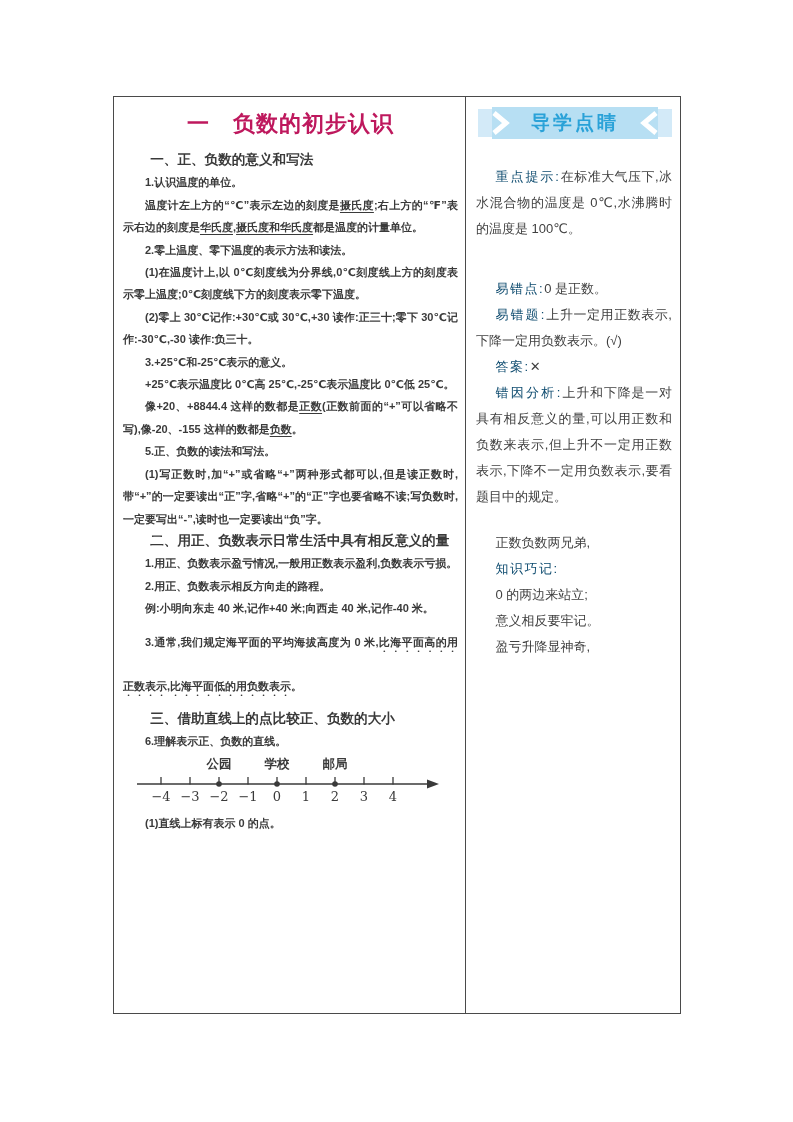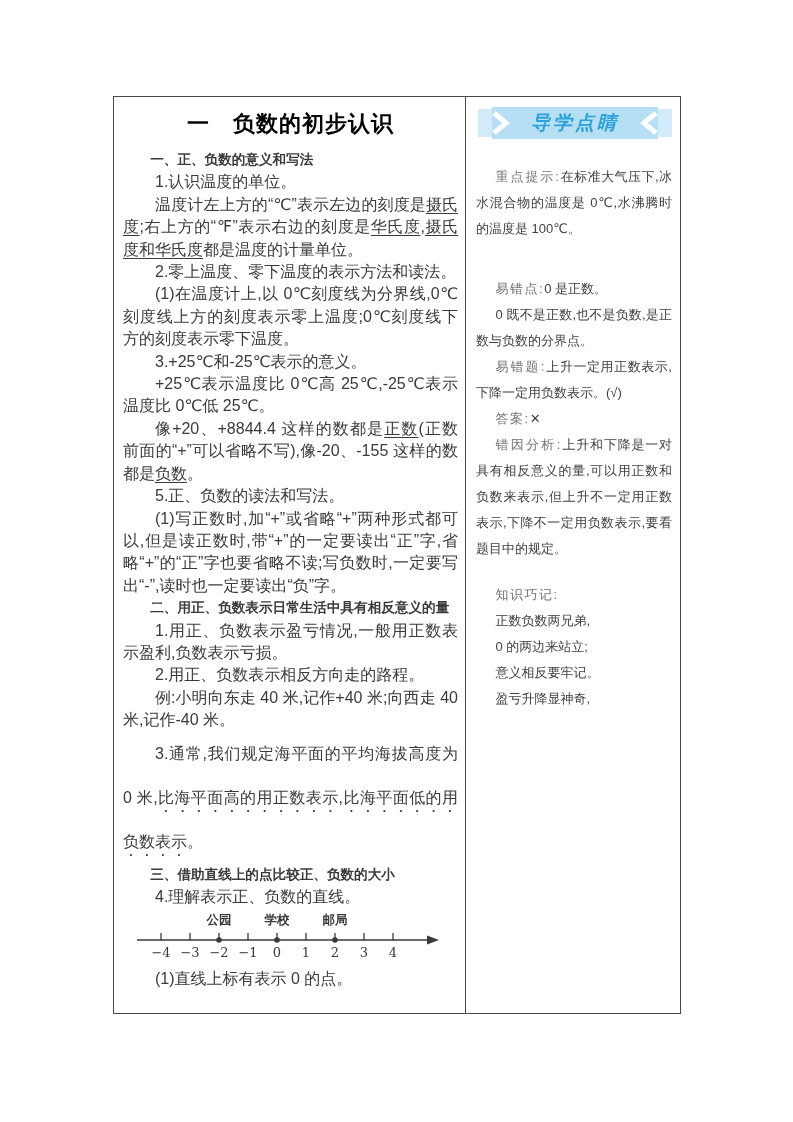--- a/index.html
+++ b/index.html
@@ -12,78 +12,79 @@
     display: flex; background: #fff; color: #3a3a3a;
   }
   .left-col {
     width: 352px; border-right: 1.5px solid #4a4a4a;
     padding: 8px 7px 0 9px; overflow: hidden;
   }
   .right-col { flex: 1; padding: 0 8px 0 10px; overflow: hidden; }
 
   .page-title {
     font-size: 22px; font-weight: bold; text-align: center;
-    letter-spacing: 1px; margin: 4px 0 10px 0; color: #000000;
+    letter-spacing: 1px; margin: 4px 0 10px 0; color: #be185d;
   }
   .h2 {
     font-weight: bold; font-size: 13.6px; line-height: 22.4px;
     text-indent: 2em; text-align: justify;
   }
   .para {
-    font-size: 16px; line-height: 22.4px;
-    text-indent: 2em; text-align: justify;
+    font-size: 11px; line-height: 22.4px;
+    text-indent: 2em; text-align: justify; font-weight: bold;
   }
   .u { text-decoration: underline; text-underline-offset: 3px; text-decoration-thickness: 1px; }
   .dots {
     -webkit-text-emphasis: filled dot #3a3a3a;
     -webkit-text-emphasis-position: under right;
     text-emphasis: filled dot #3a3a3a;
     text-emphasis-position: under right;
   }
   .figure-wrap { margin: 4px 0 2px 6px; height: 54px; }
 
   
-  .banner { position: relative; width: 198px; height: 38px; margin: 7px auto 0 auto; font-style: italic; }
+  .banner { position: relative; width: 198px; height: 38px; margin: 7px auto 0 auto; }
   .banner svg { position: absolute; left: 0; top: 0; }
   .banner-text {
     position: absolute; left: 0; right: 0; top: 6px; text-align: center;
     font-size: 19px; font-weight: bold; color: #2aa2d8; letter-spacing: 3px;
   }
   .sb-block { }
   .sb-para {
     font-size: 13px; line-height: 26px; text-indent: 1.5em;
     text-align: justify; color: #3f3f3f;
   }
   .sb-para.plain { text-align: left; }
-  .accent { color: #737373; letter-spacing: 1.5px; }
+  .accent { color: #0c4a6e; letter-spacing: 1.5px; }
 </style>
 </head>
 <body>
 
 <div class="sheet">
   <div class="left-col">
     <div class="page-title">一　负数的初步认识</div>
     <div id="main-blocks">
         <div class="h2"><span>一、正、负数的意义和写法</span></div>
         <div class="para"><span>1.认识温度的单位。</span></div>
         <div class="para"><span>温度计左上方的“℃”表示左边的刻度是</span><span class="u">摄氏度</span><span>;右上方的“℉”表示右边的刻度是</span><span class="u">华氏度</span><span>,</span><span class="u">摄氏度和华氏度</span><span>都是温度的计量单位。</span></div>
         <div class="para"><span>2.零上温度、零下温度的表示方法和读法。</span></div>
         <div class="para"><span>(1)在温度计上,以 0℃刻度线为分界线,0℃刻度线上方的刻度表示零上温度;0℃刻度线下方的刻度表示零下温度。</span></div>
+        <div class="para"><span>(2)零上 30℃记作:+30℃或 30℃,+30 读作:正三十;零下 30℃记作:-30℃,-30 读作:负三十。</span></div>
         <div class="para"><span>3.+25℃和-25℃表示的意义。</span></div>
         <div class="para"><span>+25℃表示温度比 0℃高 25℃,-25℃表示温度比 0℃低 25℃。</span></div>
         <div class="para"><span>像+20、+8844.4 这样的数都是</span><span class="u">正数</span><span>(正数前面的“+”可以省略不写),像-20、-155 这样的数都是</span><span class="u">负数</span><span>。</span></div>
         <div class="para"><span>5.正、负数的读法和写法。</span></div>
         <div class="para"><span>(1)写正数时,加“+”或省略“+”两种形式都可以,但是读正数时,带“+”的一定要读出“正”字,省略“+”的“正”字也要省略不读;写负数时,一定要写出“-”,读时也一定要读出“负”字。</span></div>
         <div class="h2"><span>二、用正、负数表示日常生活中具有相反意义的量</span></div>
         <div class="para"><span>1.用正、负数表示盈亏情况,一般用正数表示盈利,负数表示亏损。</span></div>
         <div class="para"><span>2.用正、负数表示相反方向走的路程。</span></div>
         <div class="para"><span>例:小明向东走 40 米,记作+40 米;向西走 40 米,记作-40 米。</span></div>
         <div class="para" style="line-height: 44px;"><span>3.通常,我们规定海平面的平均海拔高度为 0 米,</span><span class="dots">比海平面高的用正数表示,比海平面低的用负数表示</span><span>。</span></div>
         <div class="h2" style="margin-top: 0;"><span>三、借助直线上的点比较正、负数的大小</span></div>
-        <div class="para"><span>4.理解表示正、负数的直线。</span></div>
+        <div class="para"><span>6.理解表示正、负数的直线。</span></div>
         <div class="figure-wrap"><svg width="320" height="54" viewBox="0 0 320 54">
             <line x1="8" y1="28" x2="300" y2="28" stroke="#3a3a3a" stroke-width="1.4"></line>
             <polygon points="310,28 298,23.5 298,32.5" fill="#3a3a3a"></polygon>
             <line x1="32" y1="21" x2="32" y2="28.5" stroke="#3a3a3a" stroke-width="1.3"></line>
             <text x="32" y="45" text-anchor="middle" font-family="&quot;DejaVu Serif&quot;, serif" font-size="13" fill="#3a3a3a">−4</text>
             <line x1="61" y1="21" x2="61" y2="28.5" stroke="#3a3a3a" stroke-width="1.3"></line>
             <text x="61" y="45" text-anchor="middle" font-family="&quot;DejaVu Serif&quot;, serif" font-size="13" fill="#3a3a3a">−3</text>
             <line x1="90" y1="21" x2="90" y2="28.5" stroke="#3a3a3a" stroke-width="1.3"></line>
             <text x="90" y="45" text-anchor="middle" font-family="&quot;DejaVu Serif&quot;, serif" font-size="13" fill="#3a3a3a">−2</text>
             <line x1="119" y1="21" x2="119" y2="28.5" stroke="#3a3a3a" stroke-width="1.3"></line>
@@ -118,29 +119,28 @@
         <polyline points="180,9 168,19 180,29" fill="none" stroke="#ffffff" stroke-width="5"></polyline>
       </svg>
       <span class="banner-text">导学点睛</span>
     </div>
     <div id="sidebar-blocks">
         <div class="sb-block" style="margin-top: 22px;">
           <div class="sb-para"><span class="accent">重点提示:</span><span>在标准大气压下,冰水混合物的温度是 0℃,水沸腾时的温度是 100℃。</span></div>
         </div>
         <div class="sb-block" style="margin-top: 34px;">
           <div class="sb-para"><span class="accent">易错点:</span><span>0 是正数。</span></div>
-          <div class="sb-para"><span>0 既不是正数,也不是负数,是正数与负数的分界点。</span></div>
         </div>
         <div class="sb-block" style="">
           <div class="sb-para"><span class="accent">易错题:</span><span>上升一定用正数表示,下降一定用负数表示。(√)</span></div>
           <div class="sb-para"><span class="accent">答案:</span><span>✕</span></div>
           <div class="sb-para"><span class="accent">错因分析:</span><span>上升和下降是一对具有相反意义的量,可以用正数和负数来表示,但上升不一定用正数表示,下降不一定用负数表示,要看题目中的规定。</span></div>
         </div>
         <div class="sb-block" style="margin-top: 20px;">
+          <div class="sb-para plain"><span>正数负数两兄弟,</span></div>
           <div class="sb-para plain"><span class="accent">知识巧记:</span></div>
-          <div class="sb-para plain"><span>正数负数两兄弟,</span></div>
           <div class="sb-para plain"><span>0 的两边来站立;</span></div>
           <div class="sb-para plain"><span>意义相反要牢记。</span></div>
           <div class="sb-para plain"><span>盈亏升降显神奇,</span></div>
         </div>
       </div>
   </div>
 </div>
 
 </body></html>

